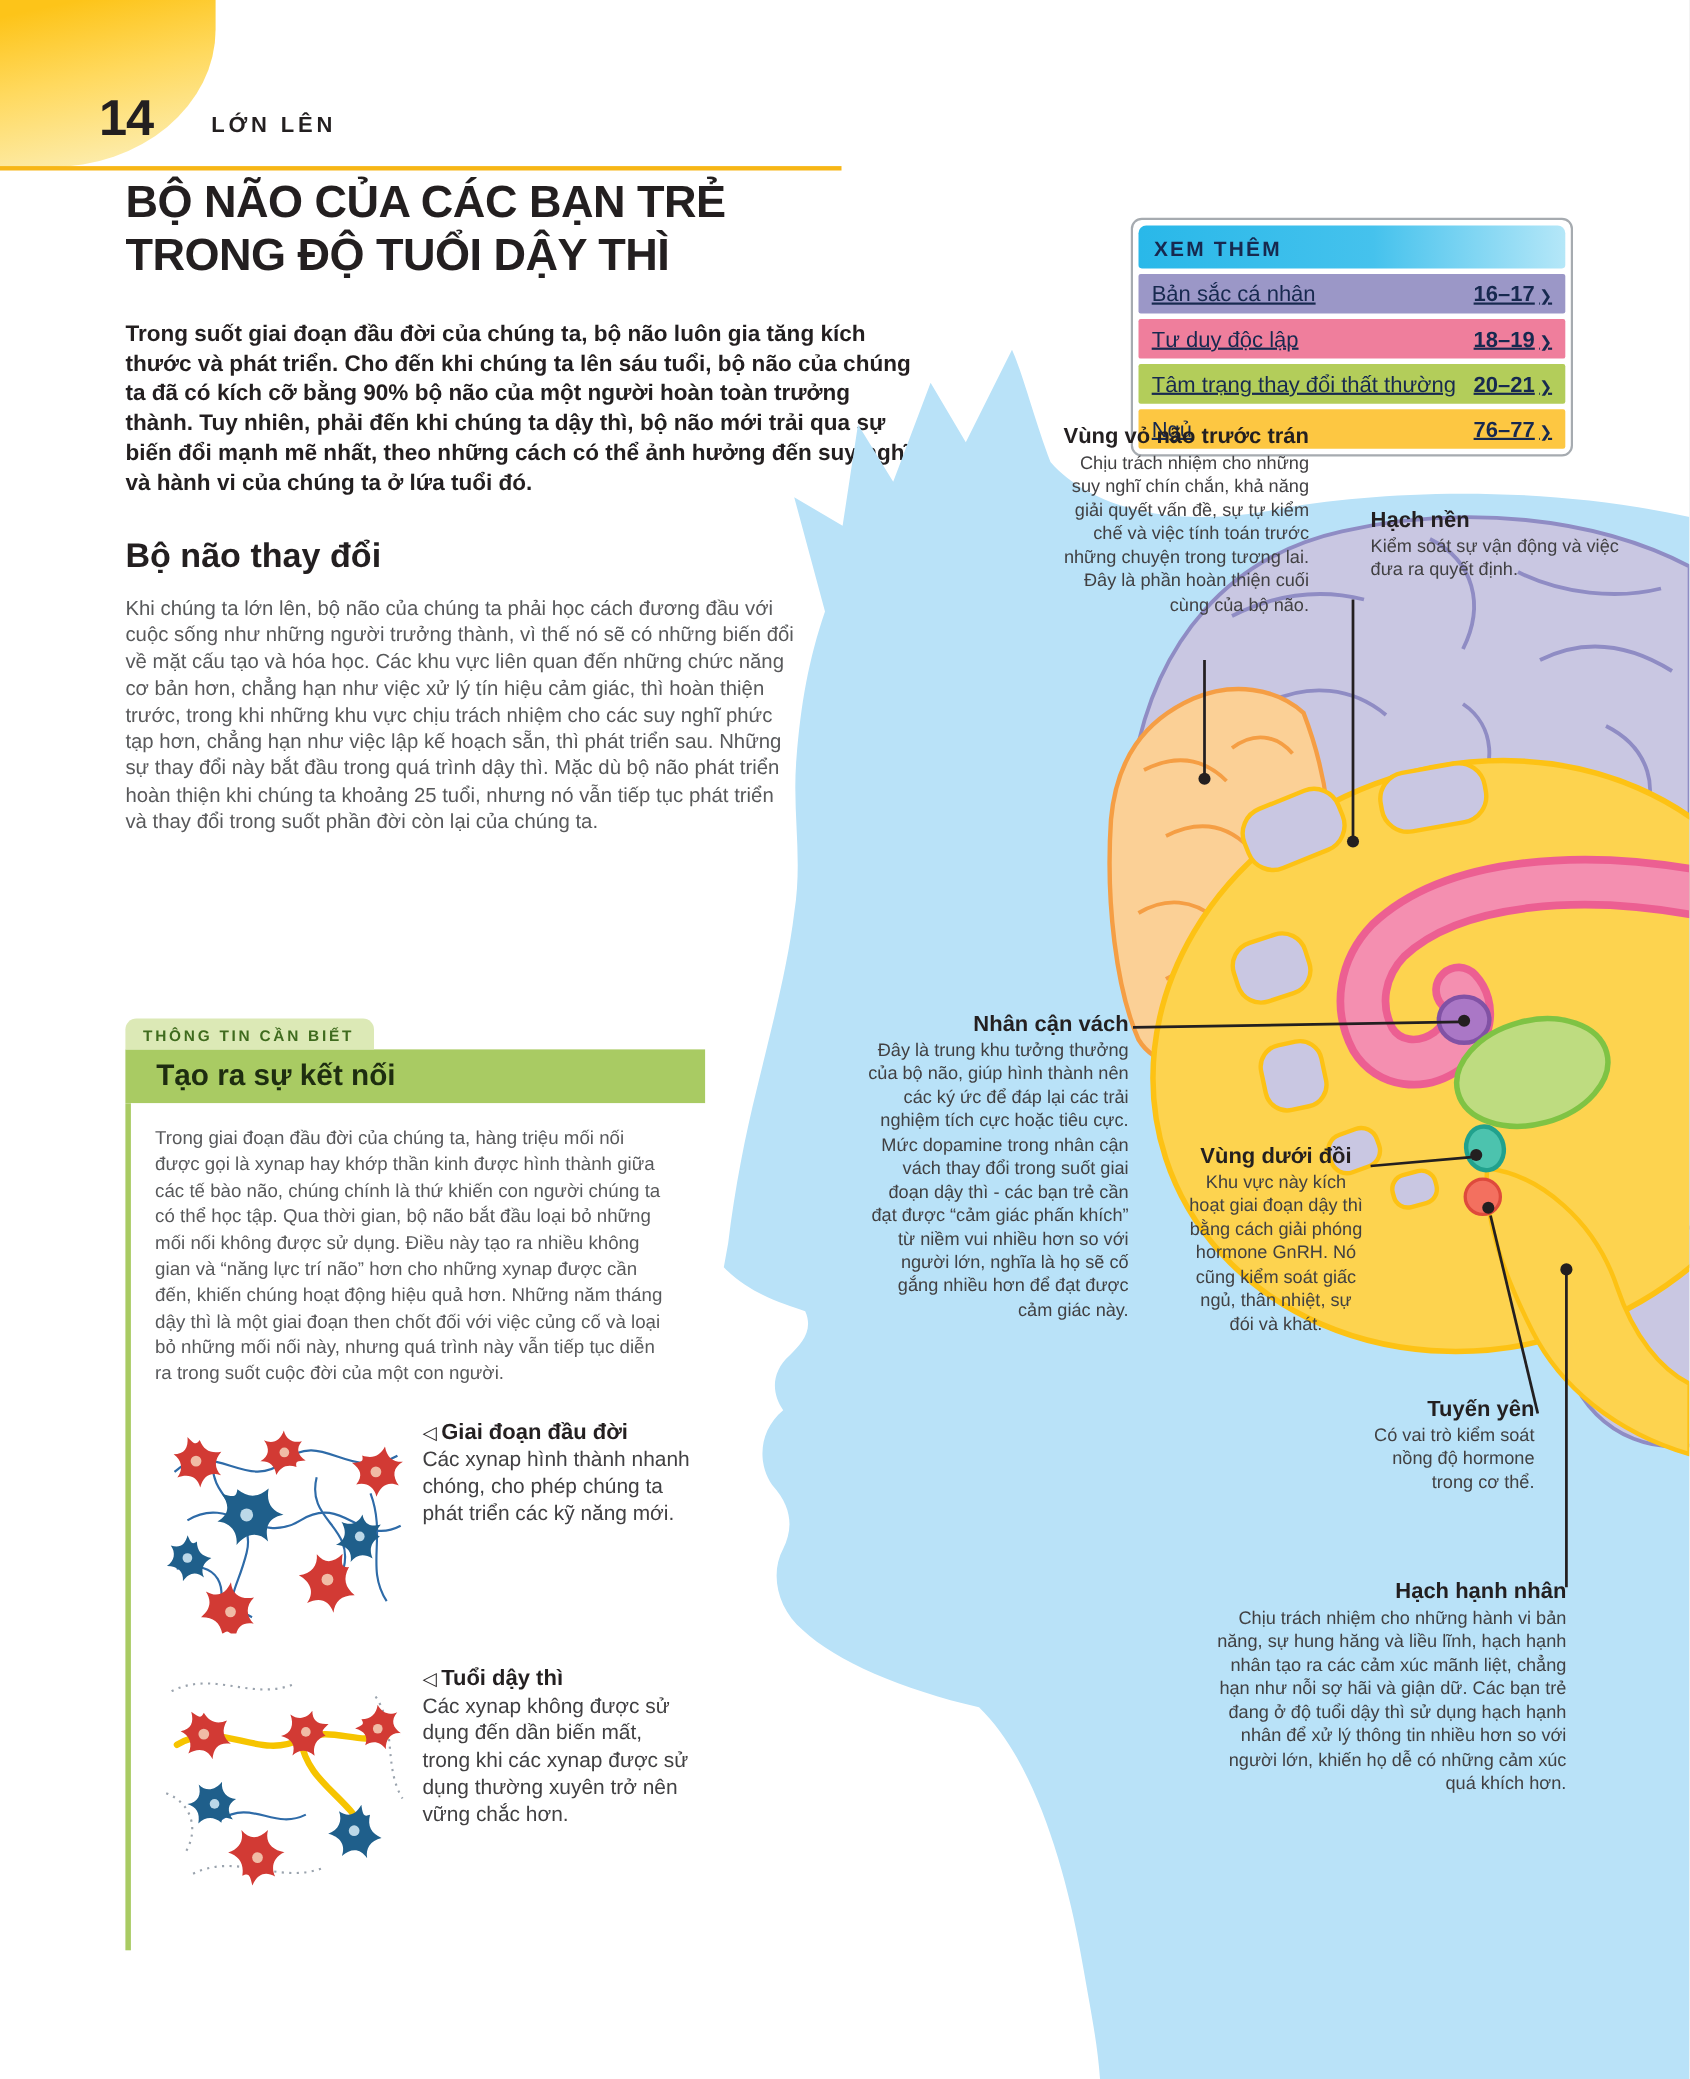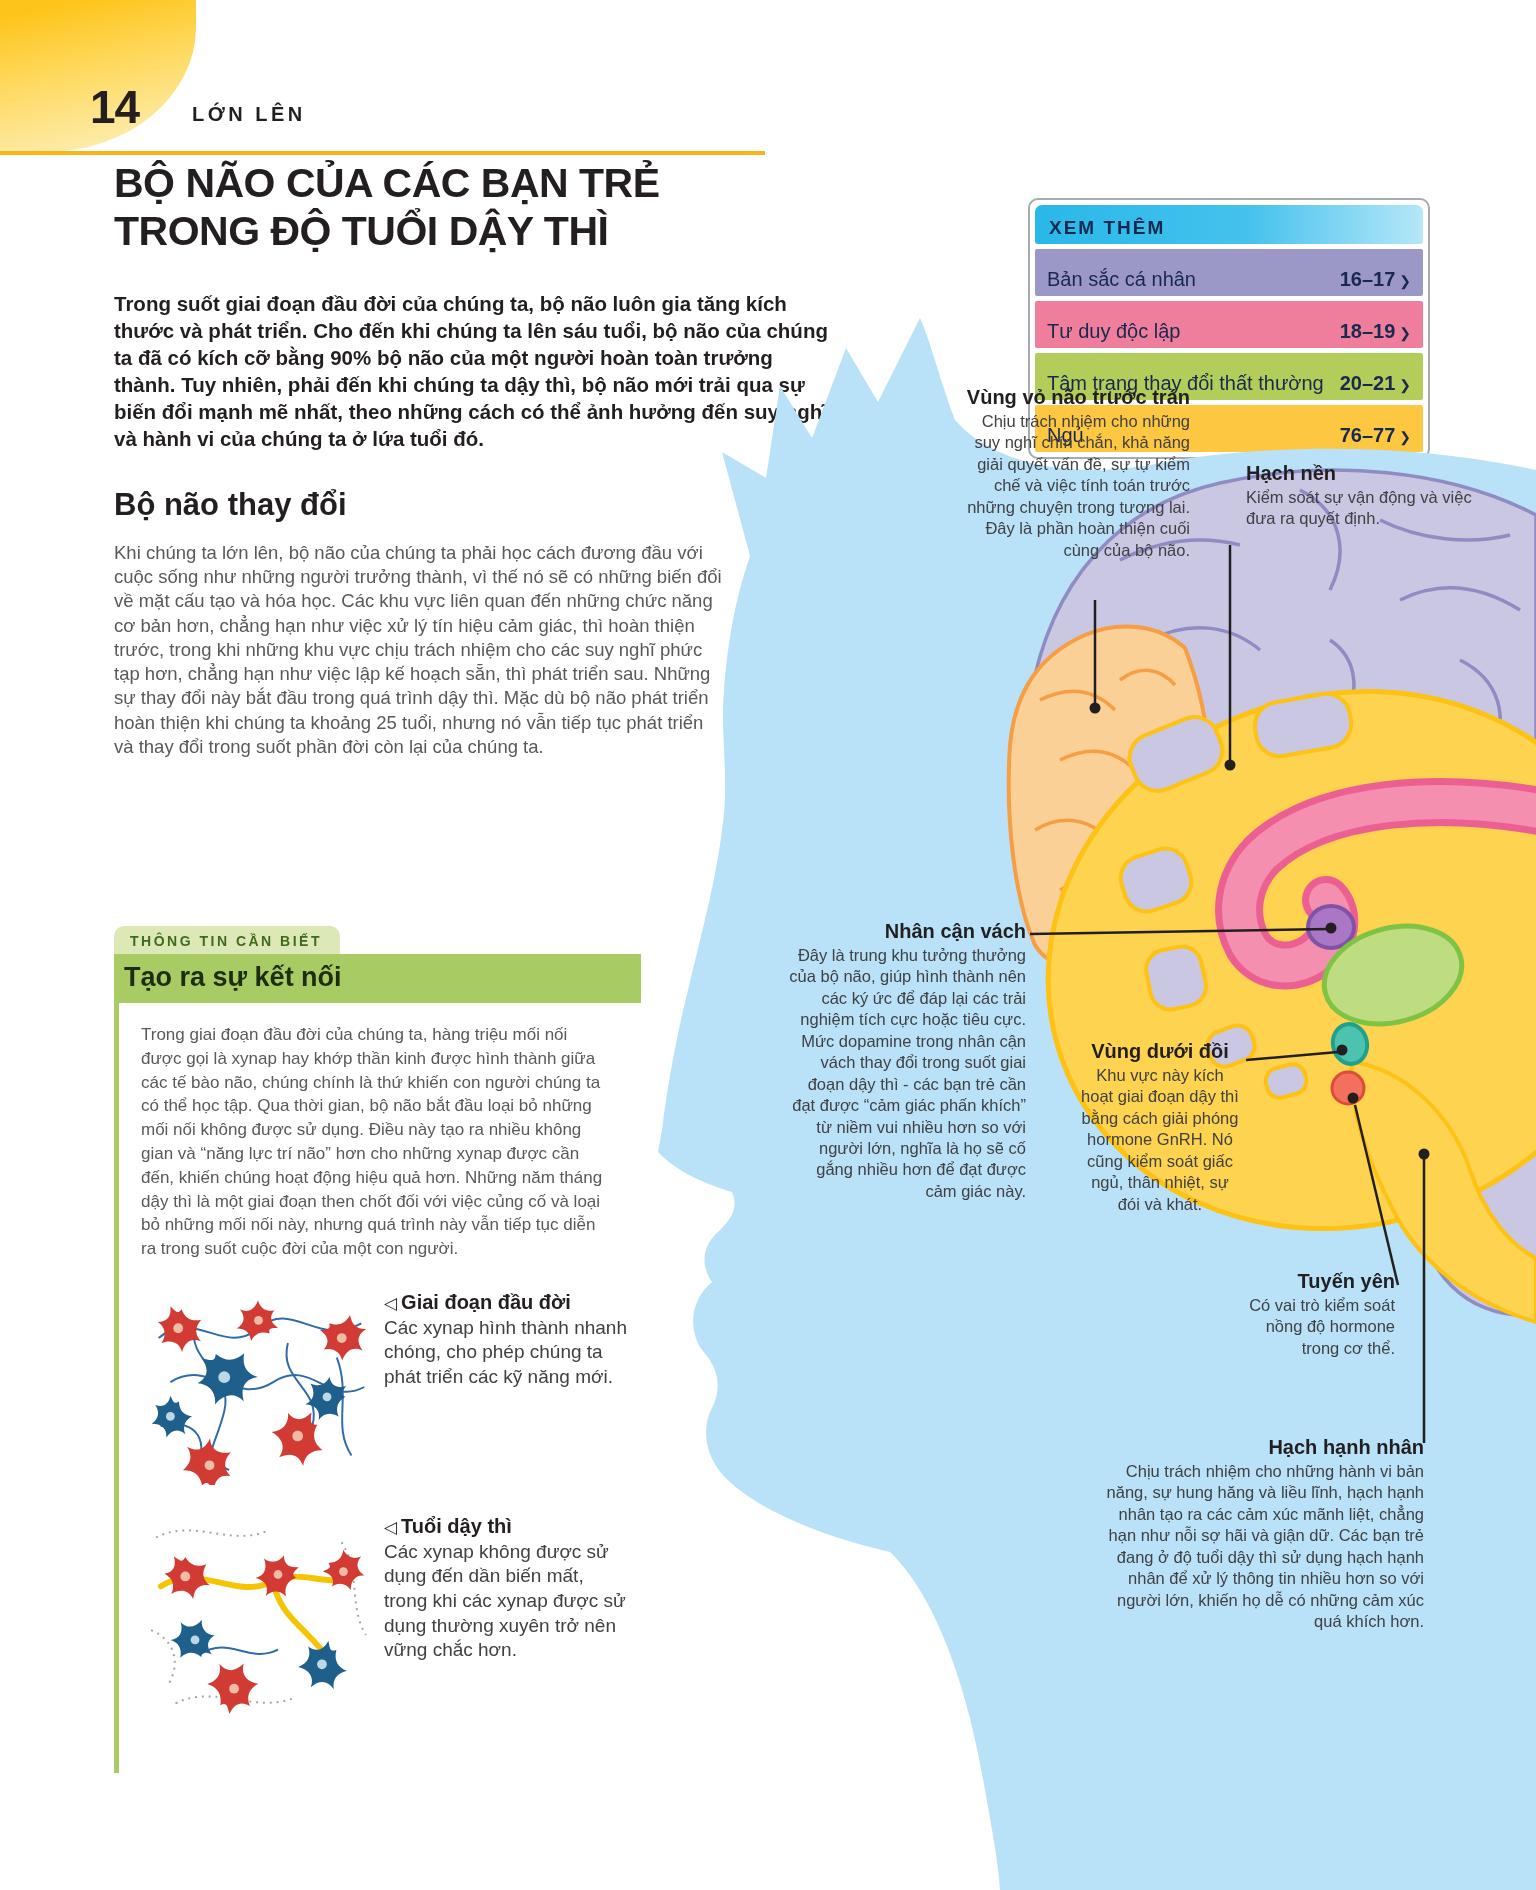--- a/index.html
+++ b/index.html
@@ -14,36 +14,36 @@
   .seclabel{position:absolute;left:192px;top:103px;font-size:20px;font-weight:bold;letter-spacing:3.5px;}
   
   .title{position:absolute;left:114px;top:160px;font-size:41px;font-weight:bold;line-height:1.17;letter-spacing:-0.5px;}
   .intro{position:absolute;left:114px;top:290px;width:722px;font-size:20.5px;font-weight:bold;line-height:1.32;}
   .h2{position:absolute;left:114px;top:487px;font-size:31px;font-weight:bold;}
   .body-text{position:absolute;left:114px;top:541px;width:614px;font-size:18.5px;line-height:1.31;color:#58595b;}
   
   .infobox{position:absolute;left:114px;top:926px;width:527px;}
   .ib-tab{display:inline-block;background:#dce9b6;color:#3f6b1e;font-weight:bold;font-size:14px;
           letter-spacing:2.5px;padding:7px 18px 5px 16px;border-radius:10px 10px 0 0;}
-  .ib-bar{background:#a9cb63;color:#1e2d10;font-weight:bold;font-size:27px;padding:8px 0 10px 10px;}
+  .ib-bar{background:#a9cb63;color:#1e2d10;font-weight:bold;font-size:27px;padding:8px 0 10px 28px;}
   .ib-content{border-left:5px solid #a9cb63;padding:20px 10px 55px 22px;background:#ffffff;}
   .ib-body{font-size:17px;line-height:1.4;color:#58595b;width:470px;}
   .fig-row{display:flex;margin-top:28px;}
   .fig-art{flex:0 0 235px;}
   .fig-cap{width:250px;margin-left:8px;font-size:19px;line-height:1.3;color:#414042;}
   .fig-cap b{color:#231f20;font-size:20px;}
   .arrow{color:#231f20;font-size:17px;margin-right:4px;}
   
   .xt{position:absolute;left:1028px;top:198px;width:402px;background:#fff;border:2px solid #a6abb0;
       border-radius:10px;padding:5px;box-sizing:border-box;}
   .xt-head{background:linear-gradient(90deg,#29b8e9 0%,#45c2ed 55%,#b5e7f8 100%);
            border-radius:7px 7px 3px 3px;padding:12px 14px 5px;font-size:19px;font-weight:bold;
            letter-spacing:2px;color:#17294f;}
   .xt-row{display:flex;justify-content:space-between;align-items:center;margin-top:5px;
-          padding:19px 12px 5px;font-size:20px;color:#17294f;border-radius:2px;cursor:pointer;}
+          padding:8px 12px 5px;font-size:20px;color:#17294f;border-radius:2px;cursor:pointer;text-decoration:underline;}
   .xt-pages{font-weight:bold;}
   .xt-chev{font-size:14px;font-weight:bold;margin-left:4px;}
   
   .art{position:absolute;left:640px;top:300px;width:896px;height:1590px;}
   .lbl{position:absolute;z-index:5;}
   .lbl .t{font-weight:bold;font-size:20px;color:#231f20;line-height:1.15;}
   .lbl .d{font-size:16.5px;color:#414042;line-height:1.3;margin-top:2px;}
   .ra{text-align:right;}
   .lbl-prefrontal{left:958px;top:386px;width:232px;}
   .lbl-basal{left:1246px;top:462px;width:245px;text-align:left;}

